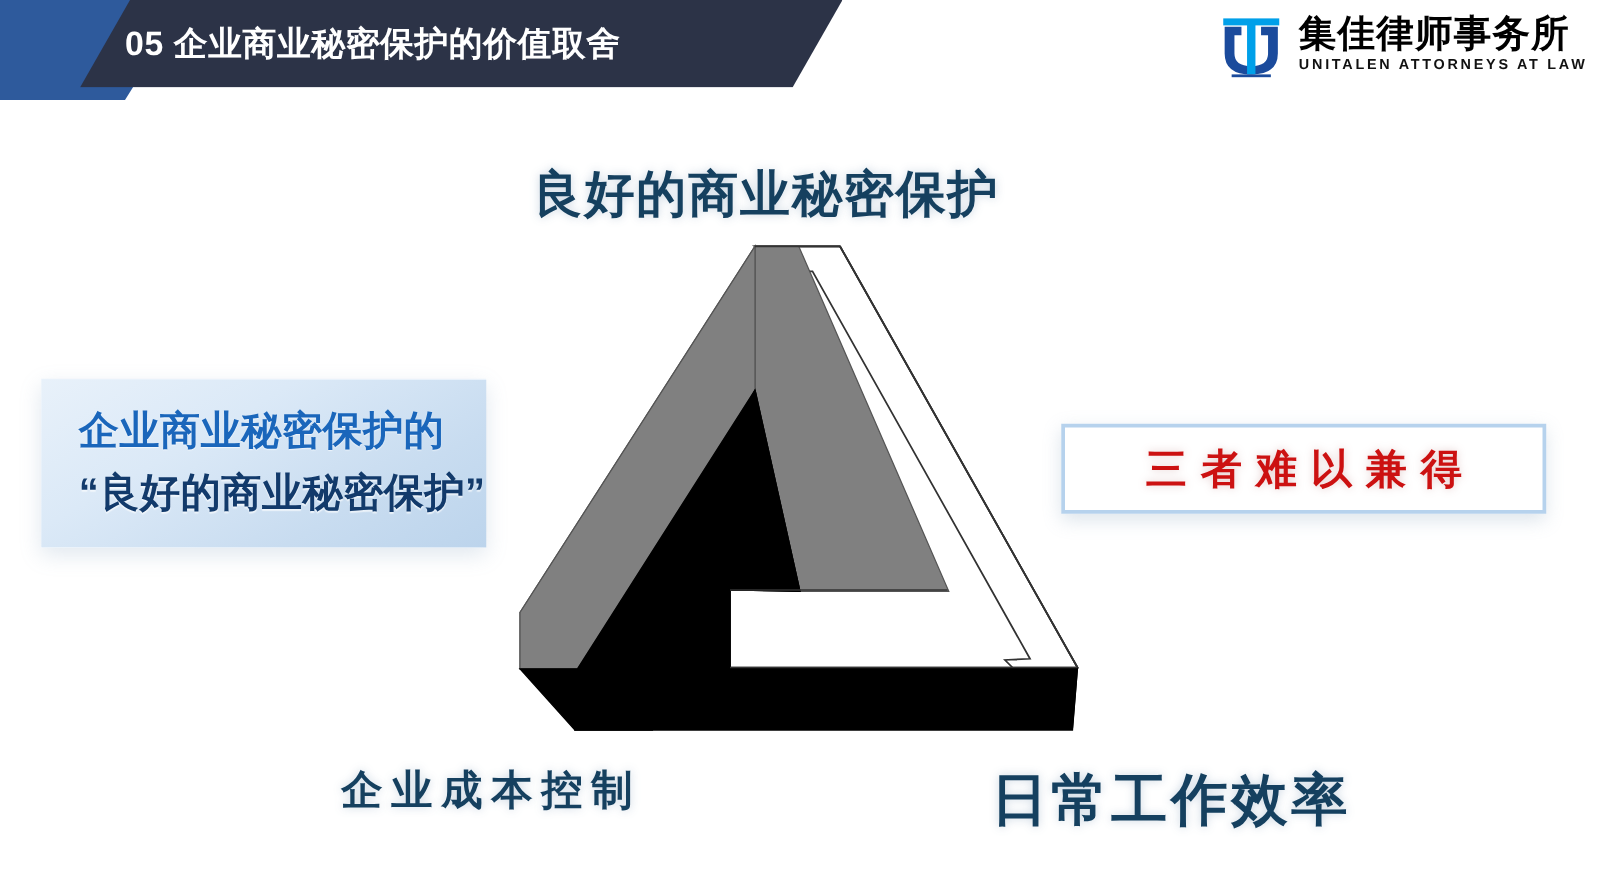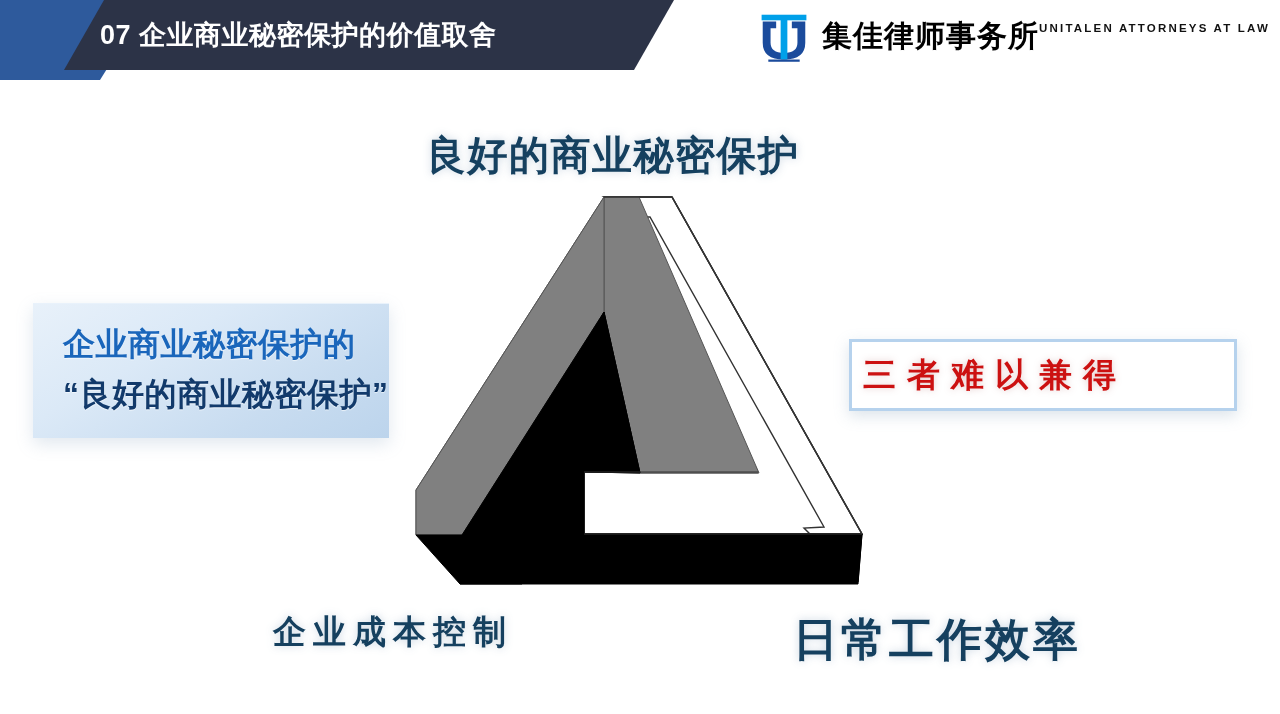--- a/index.html
+++ b/index.html
@@ -59,21 +59,21 @@
     align-items: center;
     gap: 10px;
   }
   .logo-mark {
     width: 56px;
     height: 56px;
     flex: 0 0 auto;
   }
   .logo-text-block {
     display: flex;
-    flex-direction: row;
+    flex-direction: column;
     justify-content: center;
   }
   .logo-cn {
     font-size: 30px;
     font-weight: bold;
     color: #000000;
     letter-spacing: 1px;
     line-height: 1.05;
     white-space: nowrap;
   }
@@ -150,21 +150,21 @@
     position: absolute;
     left: 849px;
     top: 339px;
     width: 382px;
     height: 66px;
     background: #ffffff;
     border: 3px solid #b6d2ed;
     box-shadow: 0 5px 14px rgba(140, 165, 190, 0.3);
     display: flex;
     align-items: center;
-    justify-content: flex-start;
+    justify-content: center;
   }
   .right-card-text {
     color: #cc1111;
     font-size: 33px;
     font-weight: bold;
     letter-spacing: 11px;
     text-indent: 11px;
     white-space: nowrap;
     text-shadow: 0 0 7px rgba(220, 190, 190, 0.8);
   }
@@ -178,21 +178,21 @@
     height: 400px;
   }
 </style>
 </head>
 <body>
 
 <div id="slide">
 
   <div class="header-blue-tab"></div>
   <div class="header-bar"></div>
-  <div class="header-title">07 企业商业秘密保护的价值取舍</div>
+  <div class="header-title">05 企业商业秘密保护的价值取舍</div>
 
   <div class="logo-wrap">
     <svg class="logo-mark" viewBox="0 0 100 100">
       <rect x="10" y="12" width="80" height="10" fill="#00a0e9"></rect>
       <path d="M12 24 L36 24 L36 36 L26 36 L26 62 Q26 80 50 80 Q74 80 74 62 L74 36 L64 36 L64 24 L88 24 L88 62 Q88 92 50 92 Q12 92 12 62 Z" fill="#1b4b9c"></path>
       <rect x="44" y="16" width="12" height="76" fill="#00a0e9"></rect>
       <rect x="22" y="92" width="56" height="4" fill="#1b4b9c"></rect>
     </svg>
     <div class="logo-text-block">
       <div class="logo-cn">集佳律师事务所</div>

